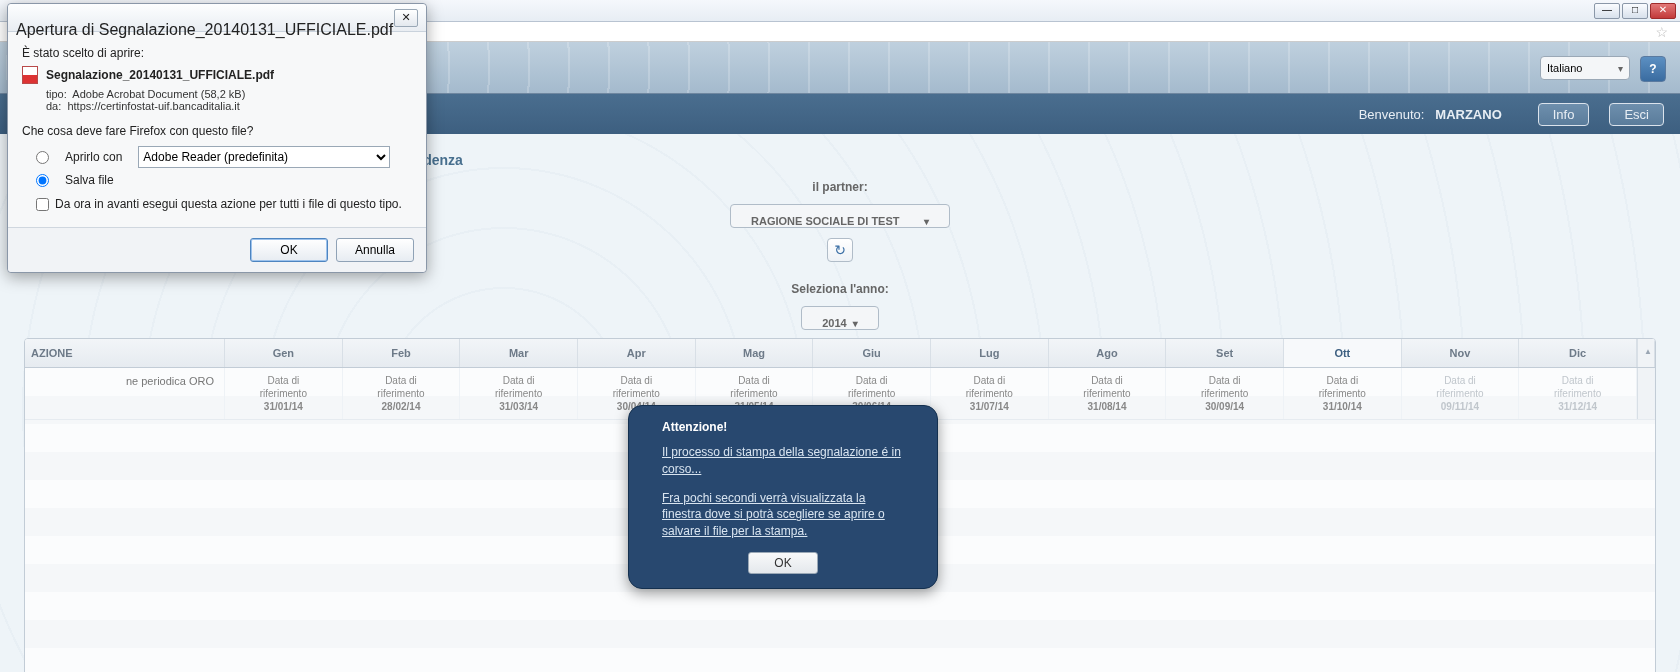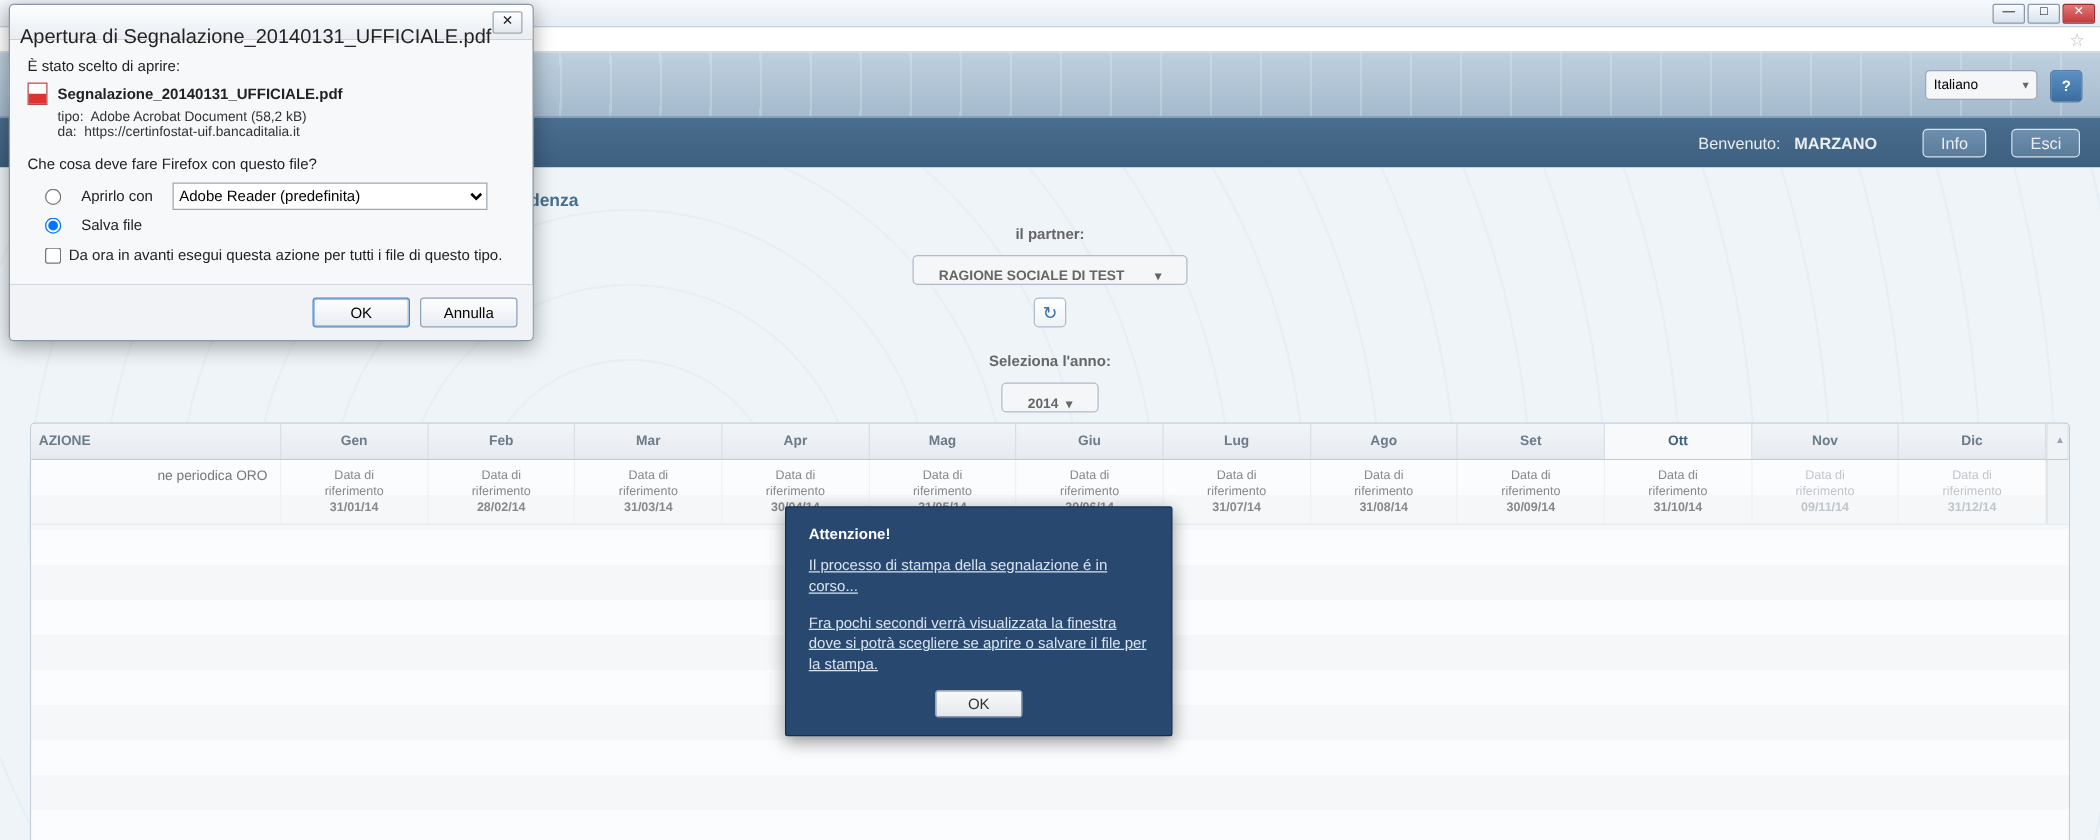--- a/index.html
+++ b/index.html
@@ -46,21 +46,21 @@
   .cal-row { border-bottom:1px solid #e6ebf0;}
   .cal-row .cell { padding:6px 4px; text-align:center; font-size:10px; color:#888; border-right:1px solid #eef2f6; line-height:1.3;}
   .cal-row .cell:first-child { text-align:right; color:#777; font-size:11px; padding-right:10px;}
   .cal-row .cell .dlabel { display:block;}
   .cal-row .cell.future { color:#c0c6cc;}
   .cal-body { height:360px; overflow:hidden; background: repeating-linear-gradient(#fbfcfd 0 28px, #f5f7f9 28px 56px);}
   .scroll-ind { background:#f0f3f6; border-left:1px solid #d8dfe6;}
   .cal-header .scroll-ind::after{content:"▲"; font-size:8px; color:#9aa6b3; display:block; text-align:center;}
 
   
-  .att-modal { position:absolute; left:628px; top:405px; width:310px; background:#28486f; border:1px solid #14304f; border-radius:2px; padding:14px 18px 14px; color:#d8e4f0; box-shadow:0 4px 14px rgba(0,0,0,0.4); font-size:12px;}
+  .att-modal { position:absolute; left:628px; top:405px; width:310px; background:#28486f; border:1px solid #14304f; border-radius:14px; padding:14px 33px 14px; color:#d8e4f0; box-shadow:0 4px 14px rgba(0,0,0,0.4); font-size:12px;}
   .att-modal .hdr { font-weight:bold; color:#fff; margin-bottom:10px;}
   .att-modal p { margin-bottom:12px; line-height:1.4;text-decoration:underline;}
   .att-modal .ok { display:block; margin:6px auto 0; width:70px; padding:3px 0; background:linear-gradient(#f8f9fa,#e4e8ec); border:1px solid #9aa8b6; border-radius:3px; color:#333; text-align:center; cursor:pointer;}
 
   
   .dl-dialog { position:absolute; left:7px; top:3px; width:420px; background:#f7f8f9; border:1px solid #8a97a8; border-radius:4px; box-shadow:0 4px 16px rgba(0,0,0,0.35); font-size:12px; z-index:20; color:#222;}
   .dl-title { height:28px; display:flex; align-items:center; padding:0 8px; background:linear-gradient(#fdfeff,#e9edf2); border-bottom:1px solid #c9d2dc; border-radius:4px 4px 0 0;}
   .dl-title .t { flex:1; font-size:16px;margin-top:24px;}
   .dl-title .x { width:24px; height:18px; border:1px solid #9aa8b6; border-radius:2px; text-align:center; line-height:14px; font-size:11px; background:linear-gradient(#fff,#e3e8ee); cursor:pointer;}
   .dl-body { padding:10px 14px;}

